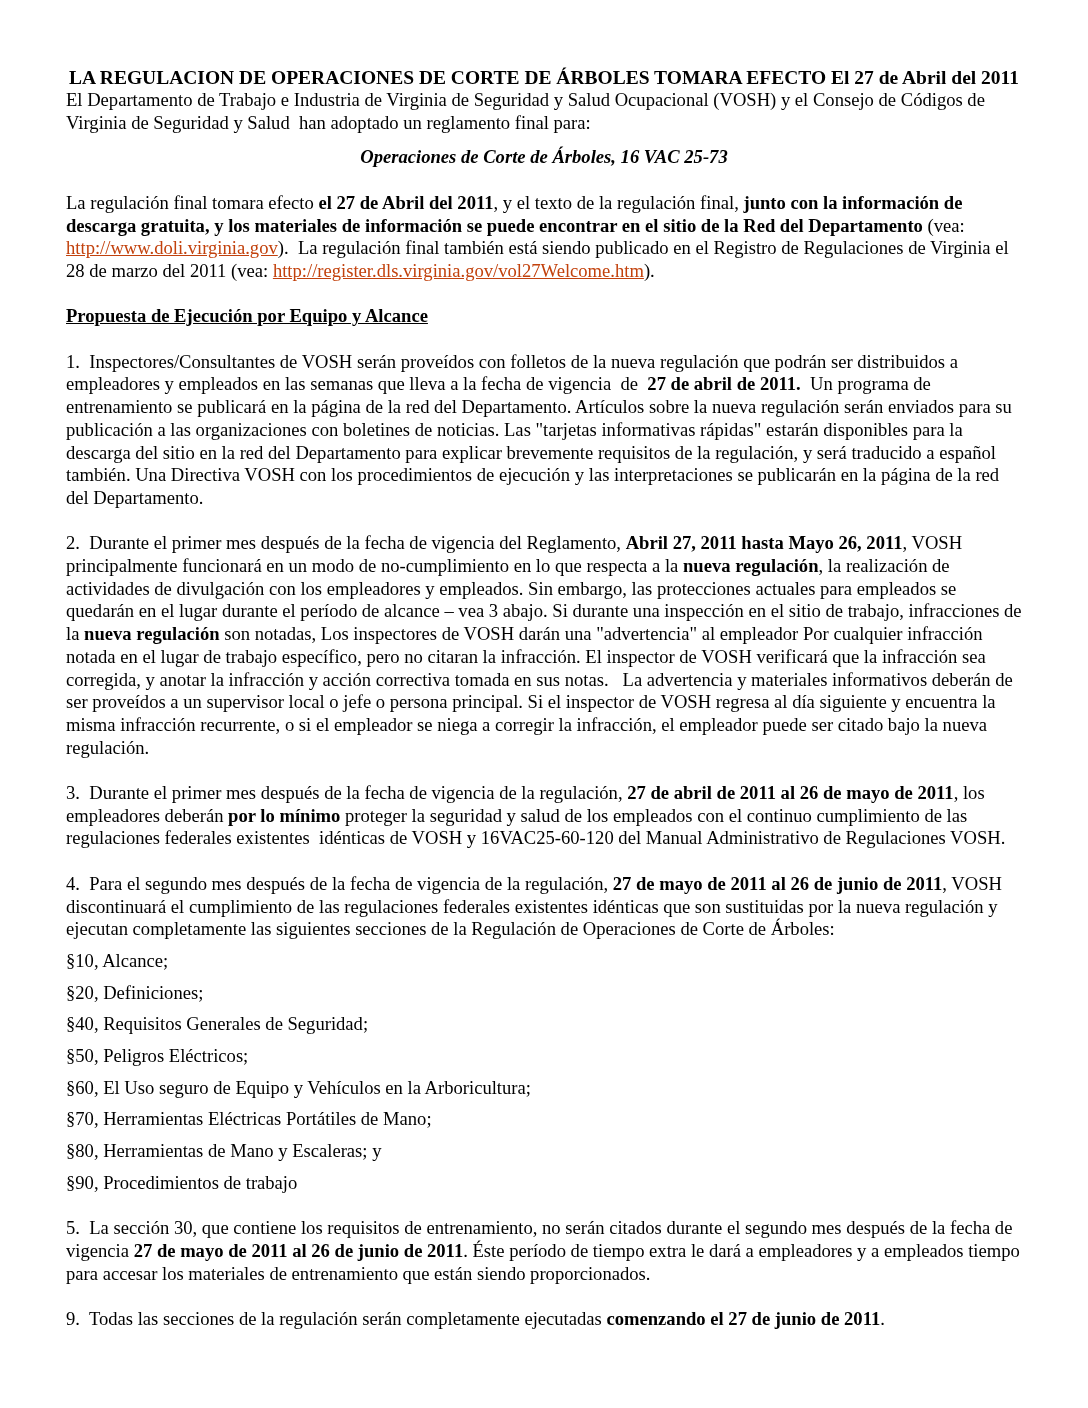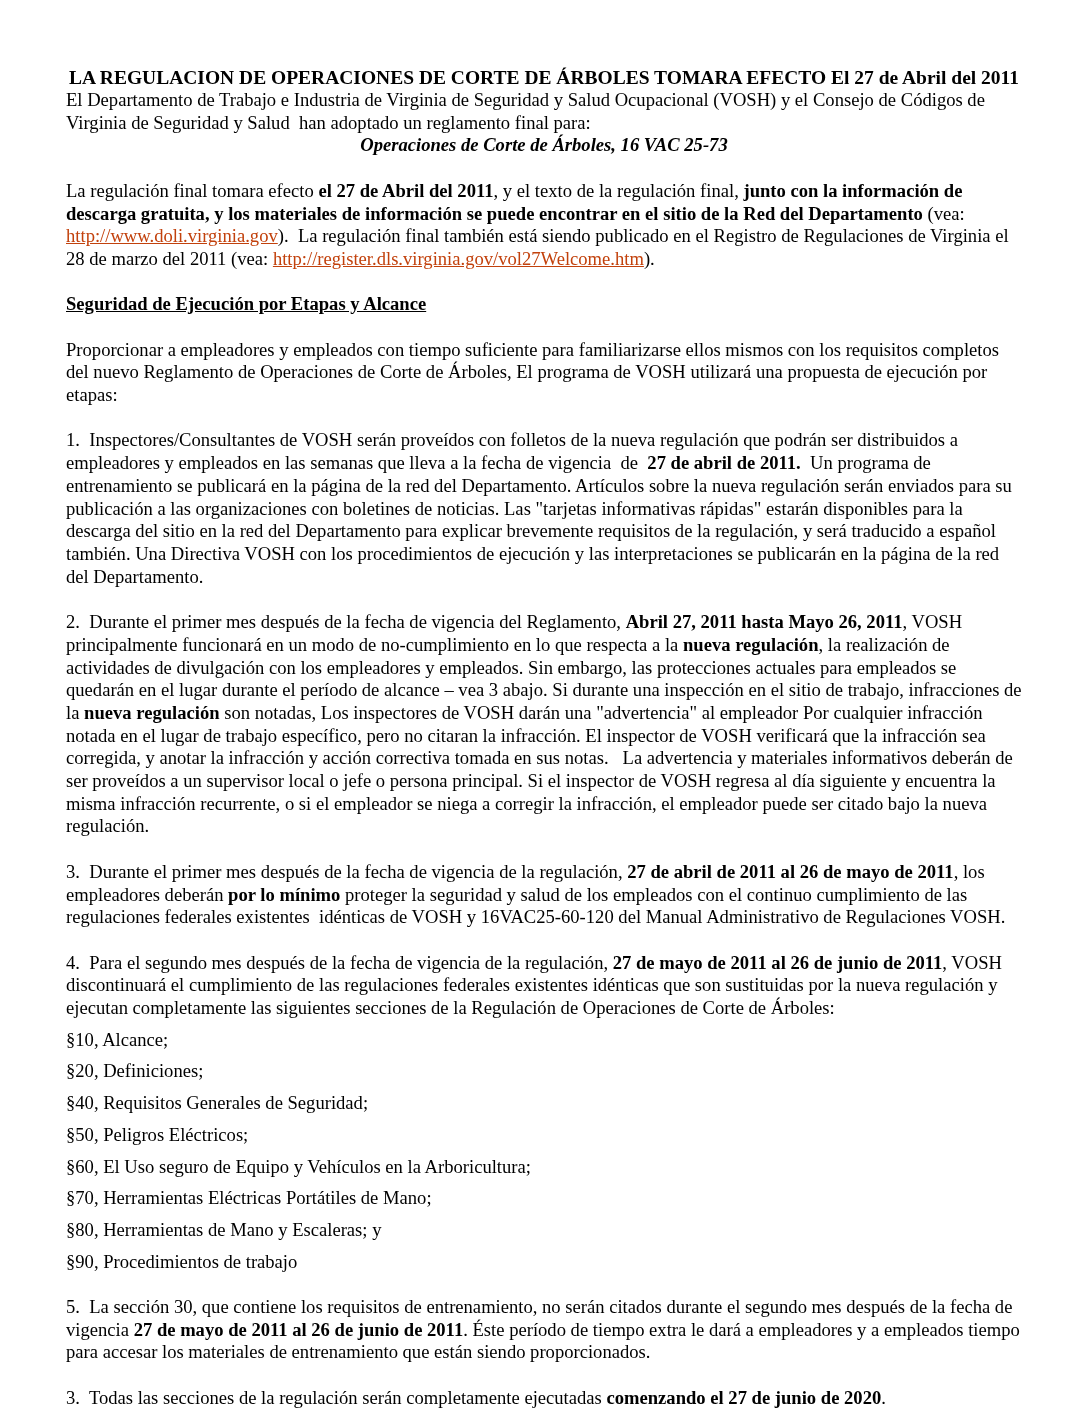--- a/index.html
+++ b/index.html
@@ -26,41 +26,40 @@
   }
   .hdr-sub {
     white-space: pre-wrap;
     margin: 0;
   }
   .hdr-reg {
     text-align: center;
     font-weight: bold;
     font-style: italic;
     white-space: pre-wrap;
-    margin: 0;
+    margin: 12px;
   }
   .para {
     margin: 22.7px 0 0 0;
     white-space: pre-wrap;
   }
   .heading { font-weight: bold; }
   .hl { text-decoration: underline; }
   .b { font-weight: bold; }
   a.link { color: #c2410c; text-decoration: underline; cursor: pointer; }
   .lines div { white-space: pre-wrap; margin-top: 9px; }
 </style>
 </head>
 <body>
 
 <div class="page">
     <div class="hdr-title">LA REGULACION DE OPERACIONES DE CORTE DE ÁRBOLES TOMARA EFECTO El 27 de Abril del 2011</div>
     <div class="hdr-sub">El Departamento de Trabajo e Industria de Virginia de Seguridad y Salud Ocupacional (VOSH) y el Consejo de Códigos de Virginia de Seguridad y Salud  han adoptado un reglamento final para:</div>
     <div class="hdr-reg">Operaciones de Corte de Árboles, 16 VAC 25-73</div>
     <div class="para"><span>La regulación final tomara efecto </span><span class="b">el 27 de Abril del 2011</span><span>, y el texto de la regulación final, </span><span class="b">junto con la información de descarga gratuita, y los materiales de información se puede encontrar en el sitio de la Red del Departamento</span><span> (vea: </span><a href="#" class="link">http://www.doli.virginia.gov</a><span>).  La regulación final también está siendo publicado en el Registro de Regulaciones de Virginia el 28 de marzo del 2011 (vea: </span><a href="#" class="link">http://register.dls.virginia.gov/vol27Welcome.htm</a><span>).</span></div>
-    <div class="para heading"><span class="hl">Seguridad de Ejecución por Etapas y Alcance</span></div>
-    <div class="para">Proporcionar a empleadores y empleados con tiempo suficiente para familiarizarse ellos mismos con los requisitos completos del nuevo Reglamento de Operaciones de Corte de Árboles, El programa de VOSH utilizará una propuesta de ejecución por etapas:</div>
+    <div class="para heading"><span class="hl">Propuesta de Ejecución por Equipo y Alcance</span></div>
     <div class="para"><span>1.  Inspectores/Consultantes de VOSH serán proveídos con folletos de la nueva regulación que podrán ser distribuidos a empleadores y empleados en las semanas que lleva a la fecha de vigencia  de  </span><span class="b">27 de abril de 2011.</span><span>  Un programa de entrenamiento se publicará en la página de la red del Departamento. Artículos sobre la nueva regulación serán enviados para su publicación a las organizaciones con boletines de noticias. Las "tarjetas informativas rápidas" estarán disponibles para la descarga del sitio en la red del Departamento para explicar brevemente requisitos de la regulación, y será traducido a español también. Una Directiva VOSH con los procedimientos de ejecución y las interpretaciones se publicarán en la página de la red del Departamento.</span></div>
     <div class="para"><span>2.  Durante el primer mes después de la fecha de vigencia del Reglamento, </span><span class="b">Abril 27, 2011 hasta Mayo 26, 2011</span><span>, VOSH principalmente funcionará en un modo de no-cumplimiento en lo que respecta a la </span><span class="b">nueva regulación</span><span>, la realización de actividades de divulgación con los empleadores y empleados. Sin embargo, las protecciones actuales para empleados se quedarán en el lugar durante el período de alcance – vea 3 abajo. Si durante una inspección en el sitio de trabajo, infracciones de la </span><span class="b">nueva regulación</span><span> son notadas, Los inspectores de VOSH darán una "advertencia" al empleador Por cualquier infracción notada en el lugar de trabajo específico, pero no citaran la infracción. El inspector de VOSH verificará que la infracción sea corregida, y anotar la infracción y acción correctiva tomada en sus notas.   La advertencia y materiales informativos deberán de ser proveídos a un supervisor local o jefe o persona principal. Si el inspector de VOSH regresa al día siguiente y encuentra la misma infracción recurrente, o si el empleador se niega a corregir la infracción, el empleador puede ser citado bajo la nueva regulación.</span></div>
     <div class="para"><span>3.  Durante el primer mes después de la fecha de vigencia de la regulación, </span><span class="b">27 de abril de 2011 al 26 de mayo de 2011</span><span>, los empleadores deberán </span><span class="b">por lo mínimo</span><span> proteger la seguridad y salud de los empleados con el continuo cumplimiento de las regulaciones federales existentes  idénticas de VOSH y 16VAC25-60-120 del Manual Administrativo de Regulaciones VOSH.</span></div>
     <div class="para"><span><span>4.  Para el segundo mes después de la fecha de vigencia de la regulación, </span><span class="b">27 de mayo de 2011 al 26 de junio de 2011</span><span>, VOSH discontinuará el cumplimiento de las regulaciones federales existentes idénticas que son sustituidas por la nueva regulación y ejecutan completamente las siguientes secciones de la Regulación de Operaciones de Corte de Árboles:</span></span><span class="lines"><div>§10, Alcance;</div><div>§20, Definiciones;</div><div>§40, Requisitos Generales de Seguridad;</div><div>§50, Peligros Eléctricos;</div><div>§60, El Uso seguro de Equipo y Vehículos en la Arboricultura;</div><div>§70, Herramientas Eléctricas Portátiles de Mano;</div><div>§80, Herramientas de Mano y Escaleras; y</div><div>§90, Procedimientos de trabajo</div></span></div>
     <div class="para"><span>5.  La sección 30, que contiene los requisitos de entrenamiento, no serán citados durante el segundo mes después de la fecha de vigencia </span><span class="b">27 de mayo de 2011 al 26 de junio de 2011</span><span>. Éste período de tiempo extra le dará a empleadores y a empleados tiempo para accesar los materiales de entrenamiento que están siendo proporcionados.</span></div>
-    <div class="para"><span>3.  Todas las secciones de la regulación serán completamente ejecutadas </span><span class="b">comenzando el 27 de junio de 2020</span><span>.</span></div>
+    <div class="para"><span>9.  Todas las secciones de la regulación serán completamente ejecutadas </span><span class="b">comenzando el 27 de junio de 2011</span><span>.</span></div>
   </div>
 
 </body></html>

